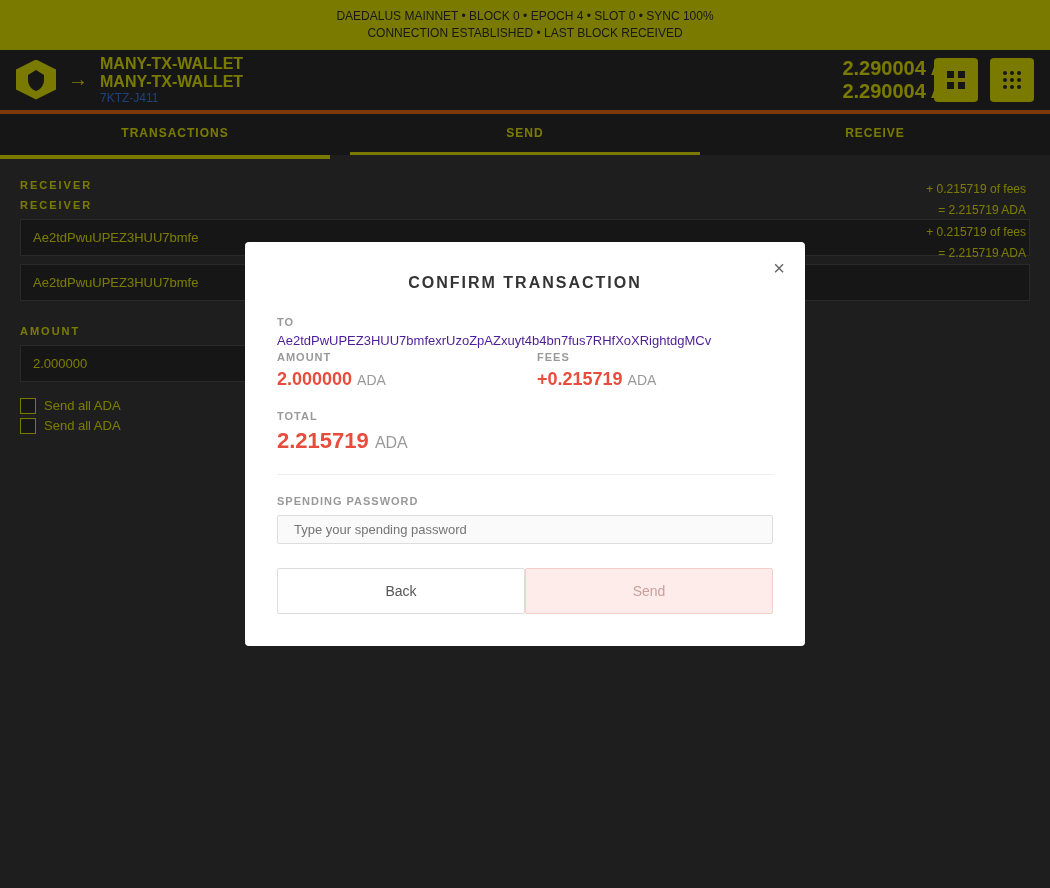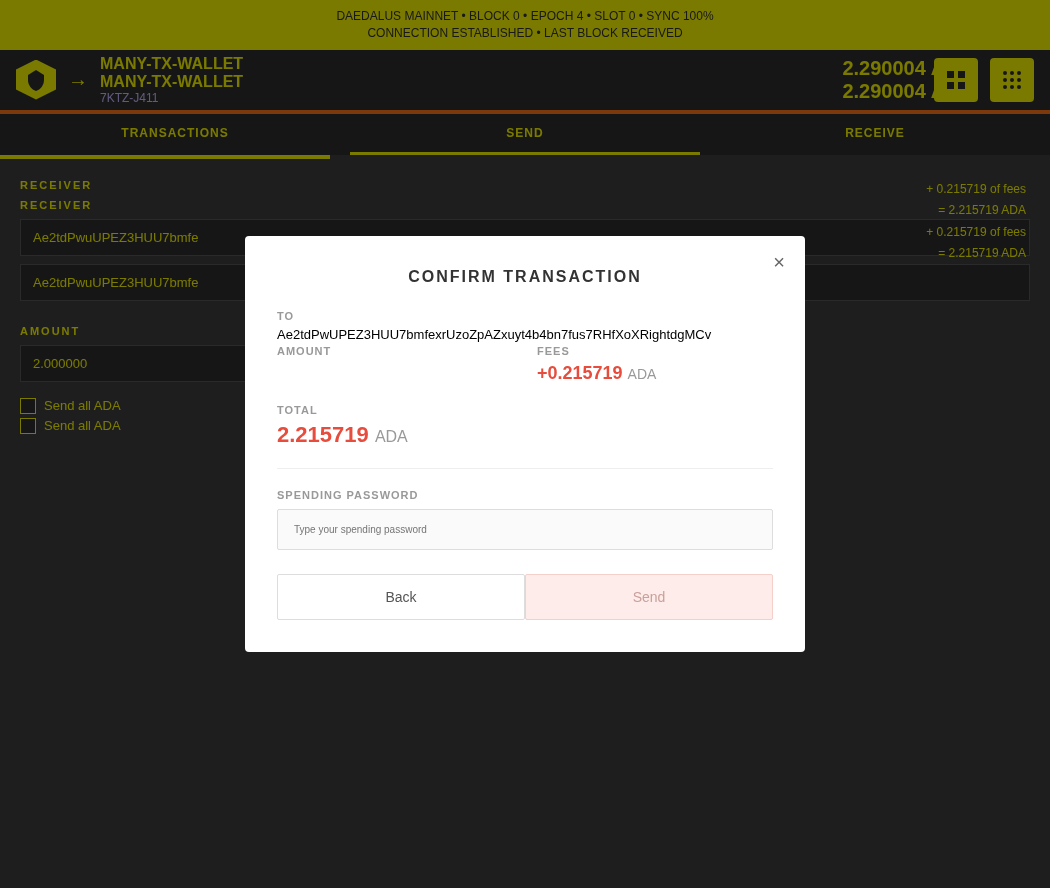--- a/index.html
+++ b/index.html
@@ -59,21 +59,21 @@
       flex: 1;
     }
 
     .wallet-name {
       color: #f5f500;
       font-size: 16px;
       font-weight: bold;
     }
 
     .wallet-id {
-      color: #c4b5fd;
+      color: #3b82f6;
       font-size: 12px;
     }
 
     .wallet-balance {
       color: #f5f500;
       font-size: 20px;
       font-weight: bold;
       margin-left: auto;
       margin-right: 60px;
     }
@@ -239,21 +239,21 @@
     .modal-to-label {
       font-size: 11px;
       font-weight: bold;
       color: #999;
       letter-spacing: 1px;
       margin-bottom: 4px;
     }
 
     .modal-to-address {
       font-size: 13px;
-      color: #000000;
+      color: #4c1d95;
       word-break: break-all;
       line-height: 1.4;
     }
 
     .modal-row {
       display: flex;
       gap: 24px;
       margin-bottom: 20px;
     }
 
@@ -312,22 +312,22 @@
       font-weight: bold;
       color: #999;
       letter-spacing: 1px;
       margin-bottom: 8px;
     }
 
     .spending-password-input {
       width: 100%;
       border: 1px solid #ddd;
       border-radius: 2px;
-      padding: 14px 16px;
-      font-size: 10px;
+      padding: 6px 16px;
+      font-size: 13px;
       color: #0f172a;
       outline: none;
       background: #fafafa;
     }
 
     .modal-buttons {
       display: flex;
       gap: 0;
       margin-top: 24px;
     }
@@ -459,20 +459,24 @@
     <button class="modal-close">×</button>
 
     
     <div class="modal-to-label">TO</div>
     <div class="modal-to-address">Ae2tdPwUPEZ3HUU7bmfexrUzoZpAZxuyt4b4bn7fus7RHfXoXRightdgMCv</div>
 
     
     <div class="modal-row">
       <div class="modal-col">
         <div class="modal-field-label">AMOUNT</div>
+        <div class="modal-value">
+          <span>2.000000</span>
+          <span class="unit">ADA</span>
+        </div>
       </div>
       <div class="modal-col">
         <div class="modal-field-label">FEES</div>
         <div class="modal-value">
           <span>+0.215719</span>
           <span class="unit">ADA</span>
         </div>
       </div>
     </div>
 

